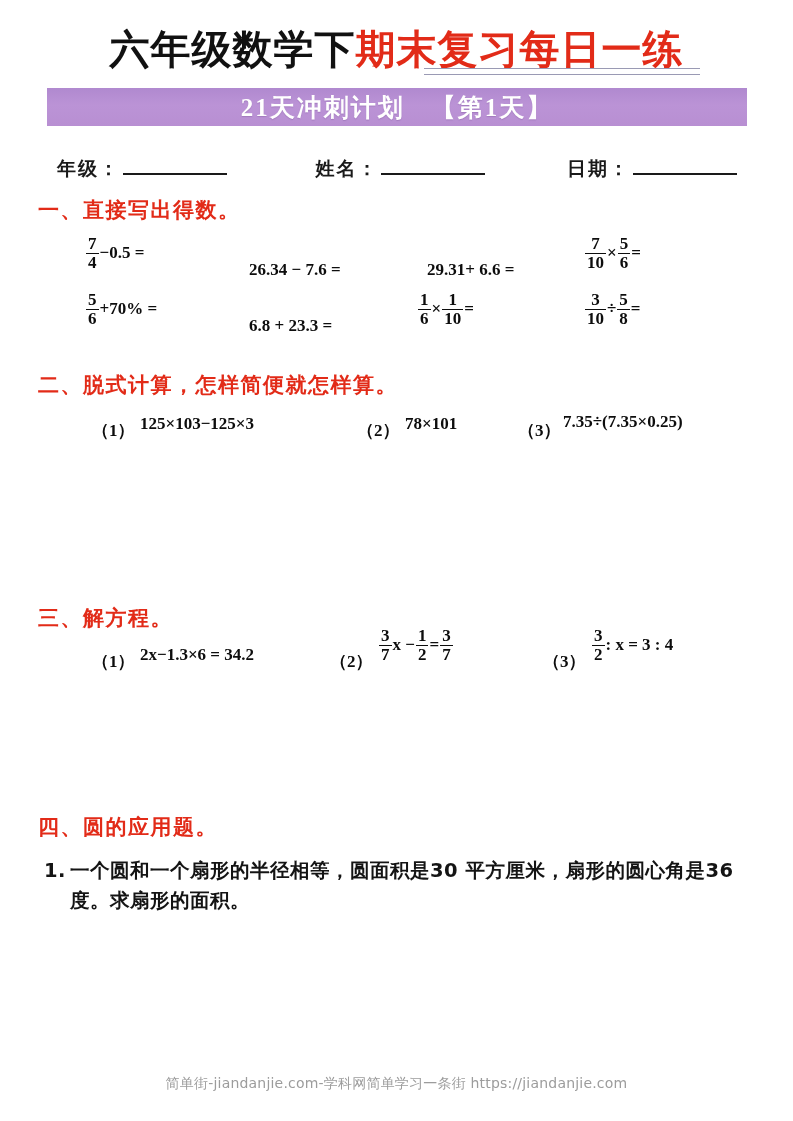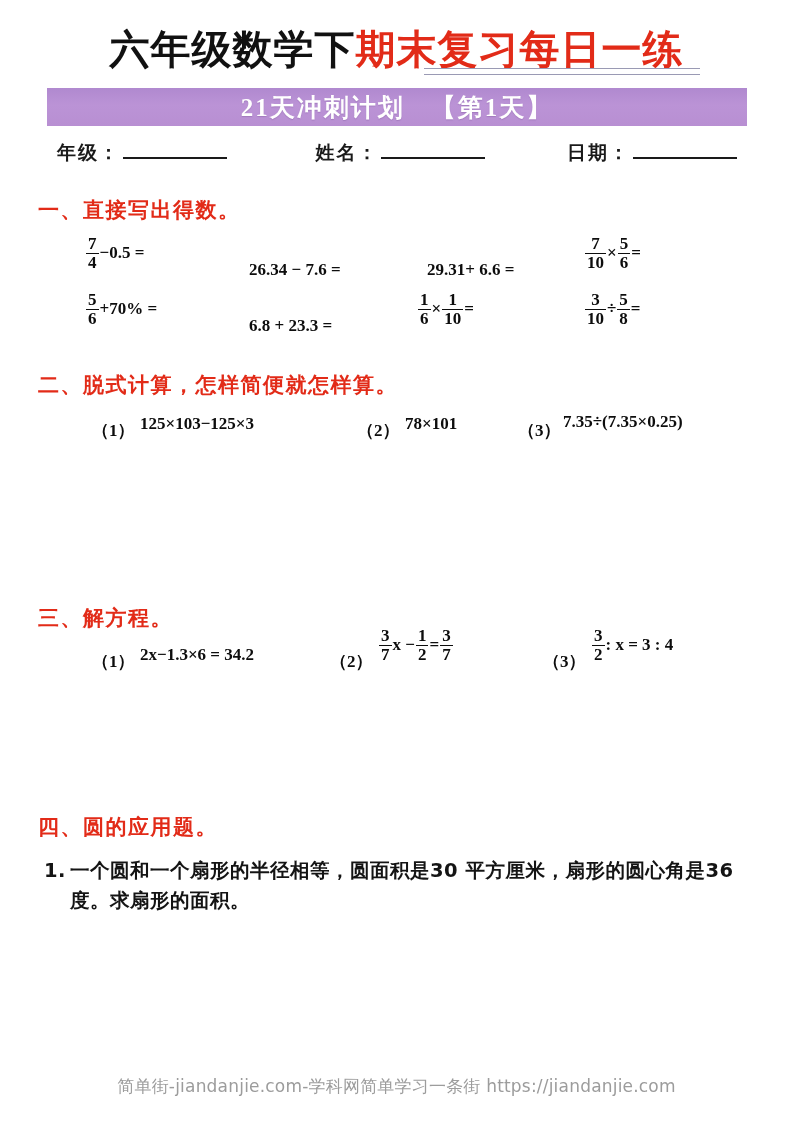--- a/index.html
+++ b/index.html
@@ -68,21 +68,21 @@
     display: flex;
     align-items: center;
     justify-content: center;
     text-shadow: 0 1px 1px rgba(120,80,150,0.35);
   }
   .banner .gap { display: inline-block; width: 26px; }
 
   
   .info-row {
     position: absolute;
-    top: 140px;
+    top: 156px;
     left: 57px;
     width: 680px;
     display: flex;
     align-items: baseline;
     font-family: "Liberation Serif", "DejaVu Serif", serif;
     font-size: 19px;
     font-weight: bold;
     color: #1a1a1a;
   }
   .info-field { display: flex; align-items: baseline; white-space: nowrap; }
@@ -163,21 +163,21 @@
   }
 
   
   .footer {
     position: absolute;
     top: 1075px;
     left: 0;
     width: 793px;
     text-align: center;
     font-family: "DejaVu Sans", sans-serif;
-    font-size: 17px;
+    font-size: 14px;
     color: #9c9c9c;
     letter-spacing: 0.2px;
   }
 </style>
 </head>
 <body>
 
 <div class="page">
 
   <div class="title-wrap">

